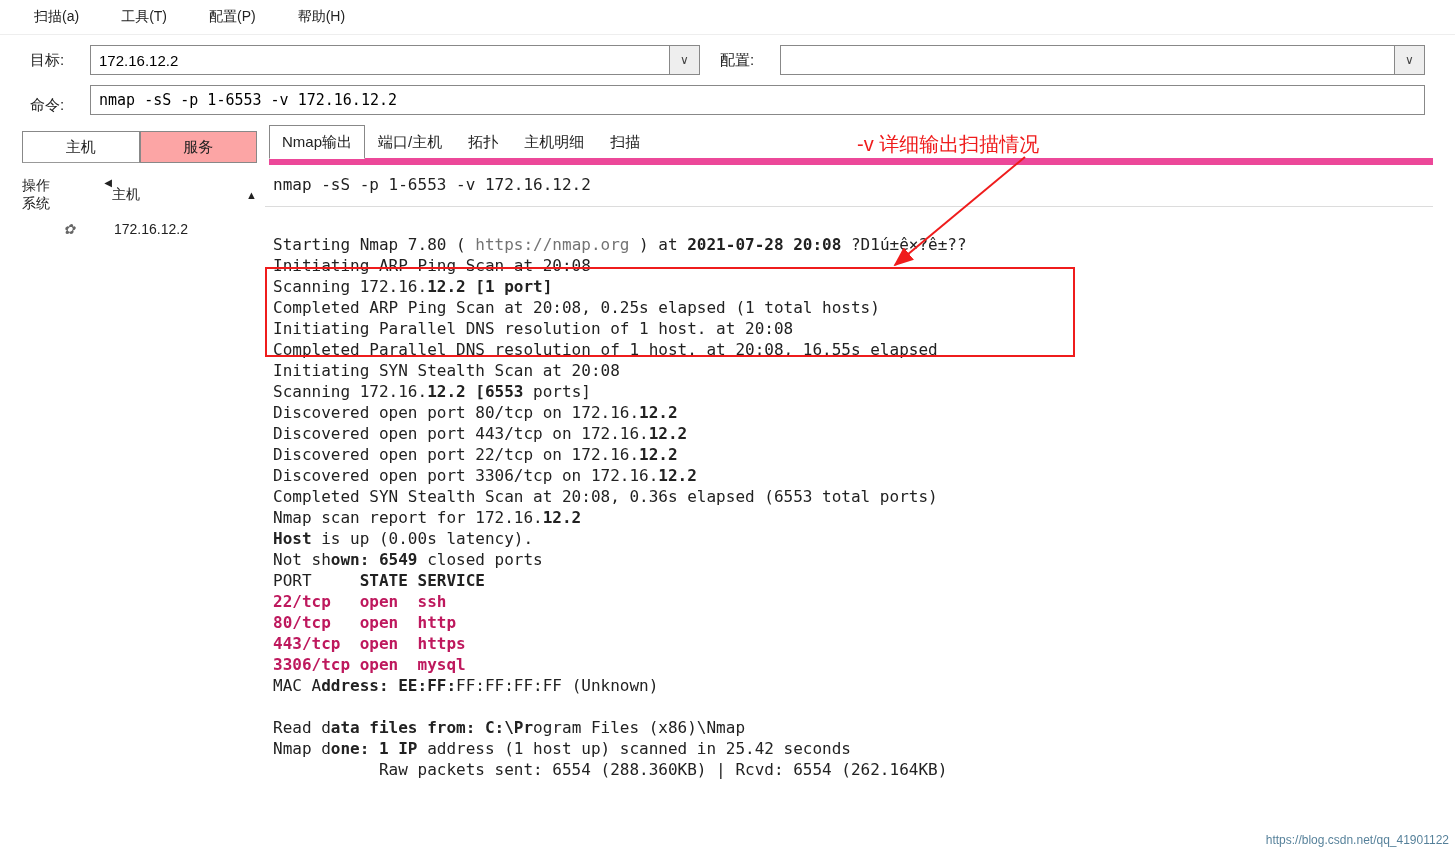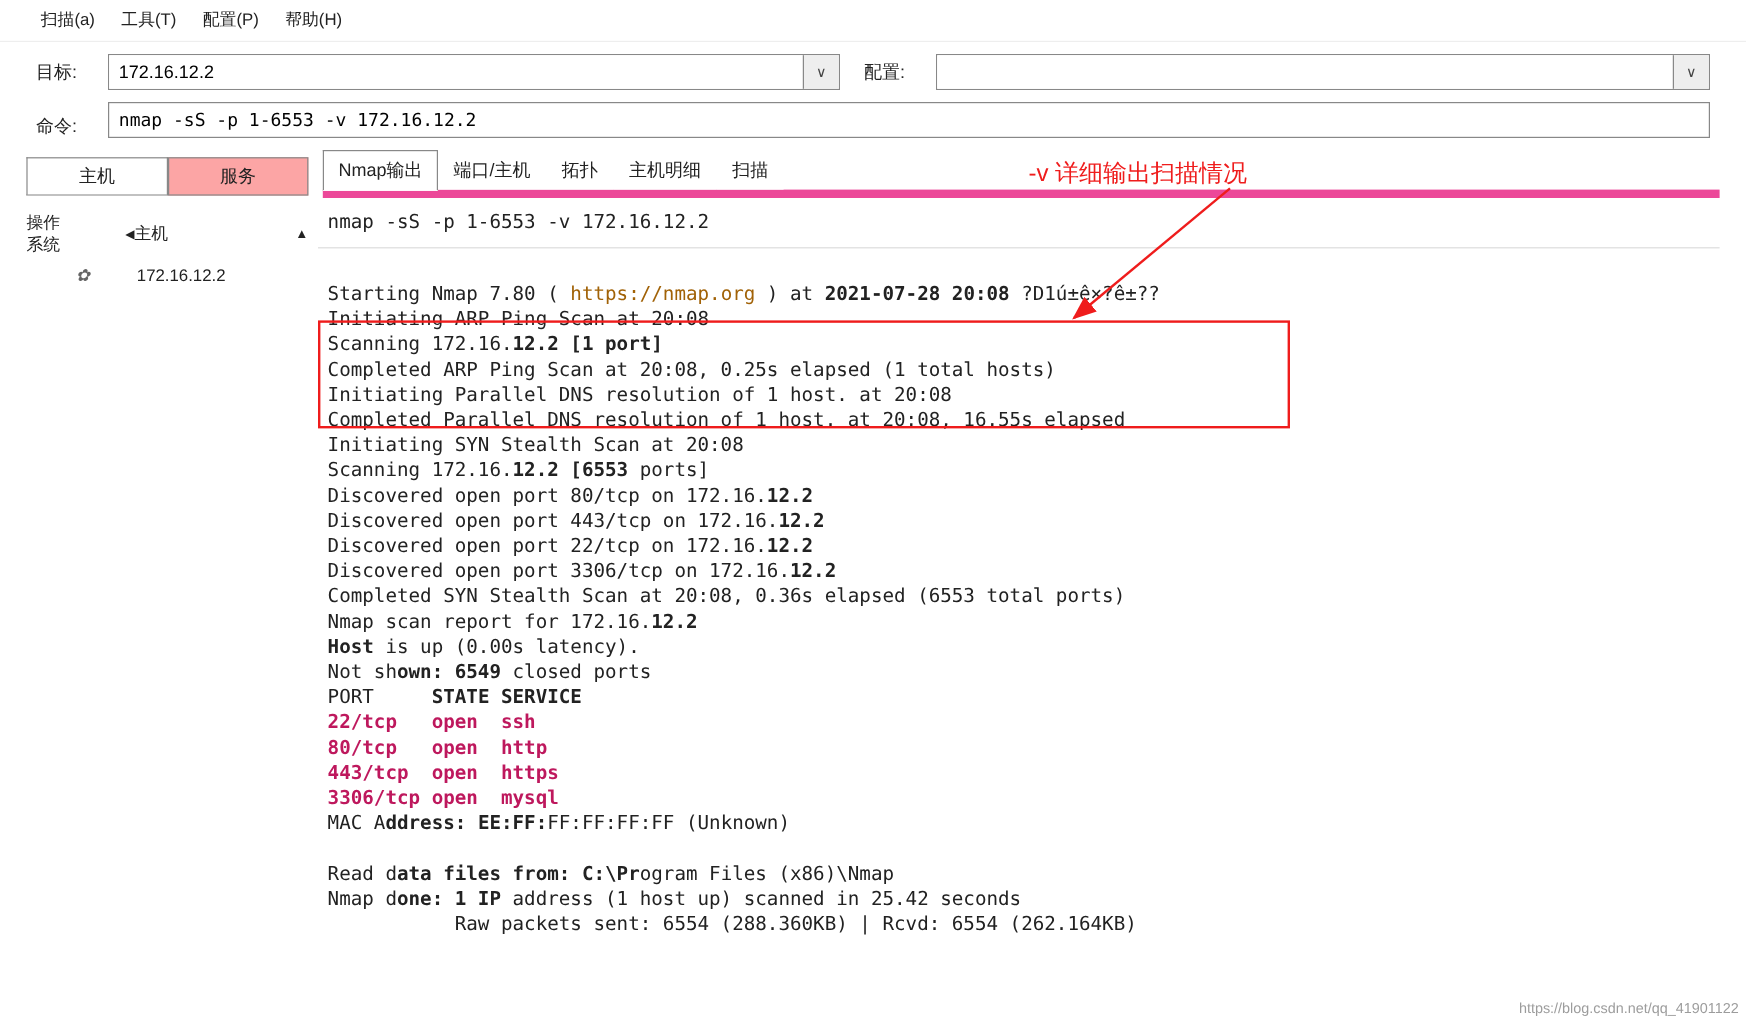--- a/index.html
+++ b/index.html
@@ -1,48 +1,48 @@
 <!DOCTYPE html>
 <html><head>
 <meta charset="utf-8">
 <style>
   * { box-sizing: border-box; margin: 0; padding: 0; }
   body { font-family: "Microsoft YaHei", Arial, sans-serif; font-size: 14px; background: #fff; color: #222; width: 1455px; }
-  .menubar { display: flex; gap: 14px; padding: 6px 30px; border-bottom: 1px solid #eee; }
+  .menubar { display: flex; gap: 34px; padding: 6px 30px; border-bottom: 1px solid #eee; }
   .menubar span { padding: 2px 4px; }
   .toolbar-row { display: flex; align-items: center; padding: 10px 30px; gap: 10px; }
   .label { min-width: 50px; font-size: 15px; text-align: left; }
   .target-input-wrap { display: flex; flex: 1; border: 1px solid #888; background: #fff; height: 30px; }
   .target-input-wrap input { flex: 1; border: none; padding: 0 8px; font-size: 15px; outline: none; }
   .dropdown-btn { width: 30px; background: #eee; border-left: 1px solid #888; display: flex; align-items: center; justify-content: center; cursor: pointer; }
   .cmd-input { flex:1; border: 1px solid #888; height: 30px; padding: 0 8px; font-size: 15px; font-family: Consolas, monospace; }
   .middle { display: flex; padding: 0 22px 8px 22px; gap: 8px; }
   .left-panel { width: 235px; }
   .btnrow { display: flex; margin-bottom: 10px; }
   .btn { flex: 1; height: 32px; border: 1px solid #888; background: #fca5a5; cursor: pointer; font-size: 15px; display:flex; align-items:center; justify-content:center;}
   .btn.active { background: #fff; border-bottom: 1px solid #999; }
   .hdr-row { display: flex; padding: 4px 0; font-size: 14px; align-items: center; }
-  .os-col { flex: 0 0 90px; display: flex; align-items: center; gap: 44px; }
+  .os-col { flex: 0 0 90px; display: flex; align-items: flex-start; gap: 44px; }
   .host-col { flex: 1; display: flex; align-items: center; }
   .sort-icon { font-size: 11px; margin-left: 4px; }
   .host-entry { display: flex; padding: 3px 2px; font-size: 14px; align-items: center; }
   .os-icon { width: 18px; height: 18px; display: inline-flex; align-items:center; justify-content:center; font-size: 14px; color: #666; font-style: italic; }
   .right-panel { flex: 1; display: flex; flex-direction: column; position: relative; }
   .tabs { display: flex; border-bottom: 7px solid #ec4899; margin-left: 4px; }
   .tab { padding: 7px 12px 6px; border: 1px solid transparent; border-bottom: none; cursor: pointer; background: #fff; font-size: 15px; }
   .tab.active { border-color: #888; border-bottom: 1px solid #fff; margin-bottom: -1px; }
   .cmd-echo { padding: 10px 8px 12px; font-family: Consolas, monospace; font-size: 16px; border-bottom: 1px solid #dcdcdc; }
   .output { font-family: Consolas, monospace; font-size: 16px; line-height: 21px; padding: 6px 8px; white-space: pre; position: relative; }
-  .out-link { color: #a16207; }
+  .out-link { color: #737373; }
   .out-bold { font-weight: bold; }
   .out-green { color: #be185d; }
   .red-box { position: absolute; border: 2px solid #ef1c1c; pointer-events: none; }
   .annotation { position: absolute; color: #ef1c1c; font-size: 20px; font-family: "Microsoft YaHei", sans-serif; pointer-events: none; }
   .arrow { position: absolute; pointer-events: none; }
-  .watermark { position: absolute; right: 6px; bottom: 4px; color: #737373; font-size: 12px; opacity: .7; }
+  .watermark { position: absolute; right: 6px; bottom: 4px; color: #0c4a6e; font-size: 12px; opacity: .7; }
   .tri { font-family: "Arial"; font-size: 10px; }
   .chevron-down-small { font-size: 12px; color: #444; }
 </style>
 </head>
 <body>
 
 <div class="menubar">
   <span>扫描(a)</span>
   <span>工具(T)</span>
   <span>配置(P)</span>

